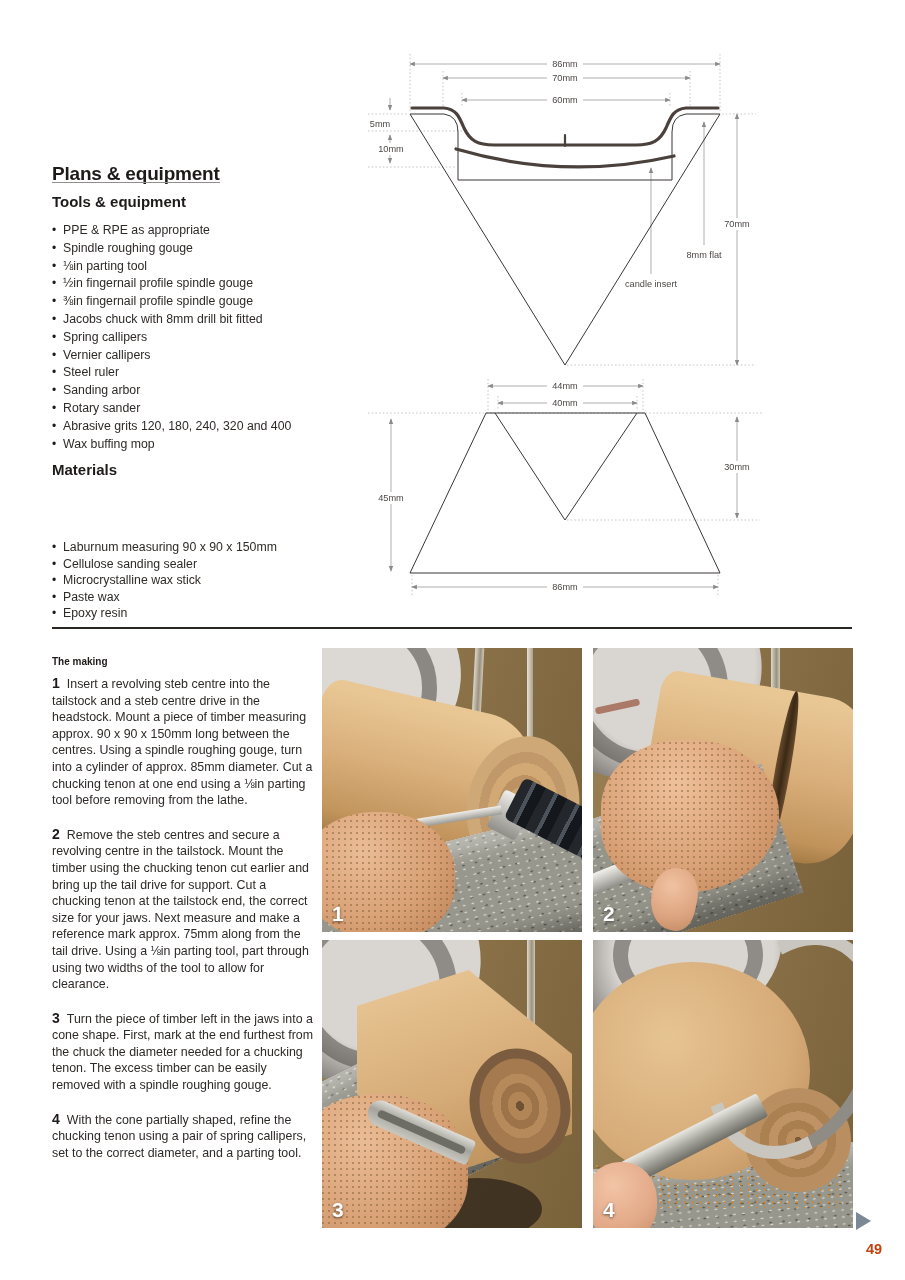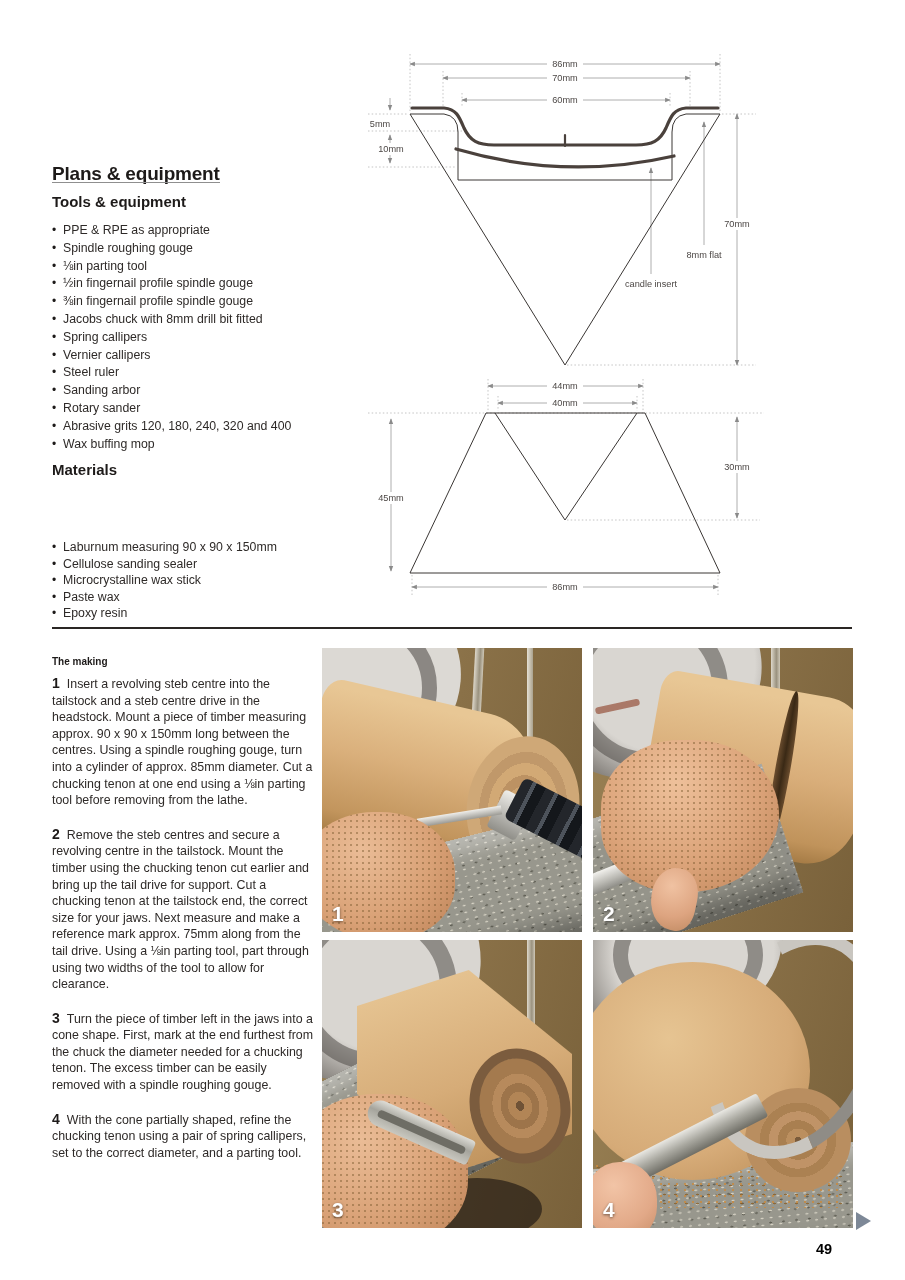--- a/index.html
+++ b/index.html
@@ -39,21 +39,21 @@
          text-shadow:0 1px 3px rgba(0,0,0,.55);z-index:9;}
   .speck{background-image:radial-gradient(#d6d2c4 1px,transparent 1.4px),radial-gradient(#5d5c52 1px,transparent 1.3px);
          background-size:9px 7px,13px 11px;}
   .dust{background-image:radial-gradient(#7a5a2e 1px,transparent 1.4px);background-size:6px 6px;opacity:.45;}
   .sawdust{background-image:radial-gradient(#c98a3f 1.2px,transparent 1.6px),radial-gradient(#8a5e25 1px,transparent 1.3px);
          background-size:8px 6px,11px 9px;}
 
   
   .next-arrow{position:absolute;left:856px;top:1212px;width:0;height:0;
               border-top:9px solid transparent;border-bottom:9px solid transparent;border-left:15px solid #7d8897;}
-  .page-num{position:absolute;left:816px;top:1241px;font-size:14.5px;font-weight:700;color:#000000;}
+  .page-num{position:absolute;left:866px;top:1241px;font-size:14.5px;font-weight:700;color:#c2410c;}
 </style>
 </head>
 <body>
 
 <div class="page">
 
   <div class="plans-title">Plans &amp; equipment</div>
   <div class="title-rule"></div>
 
   <div class="sub-heading tools-heading">Tools &amp; equipment</div>

